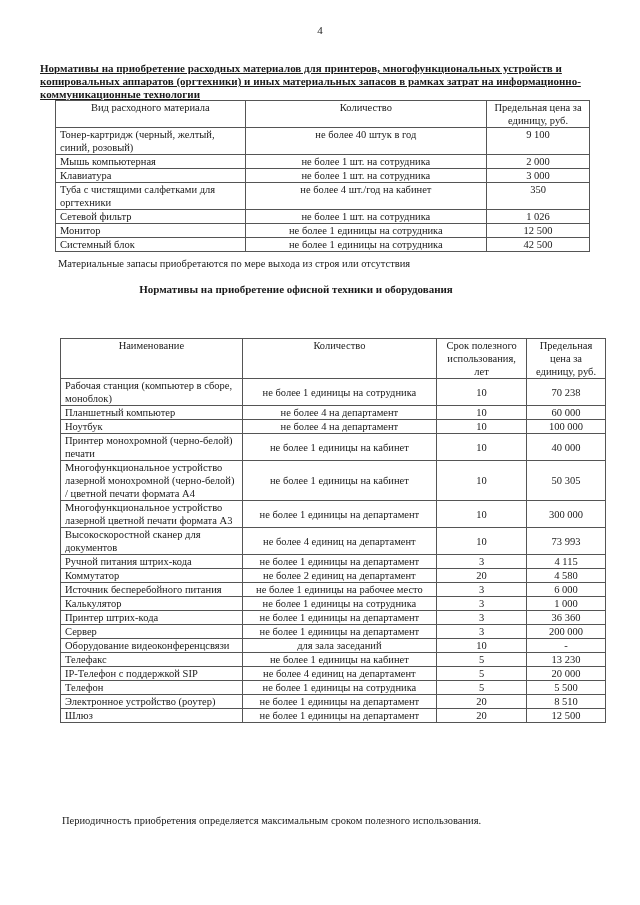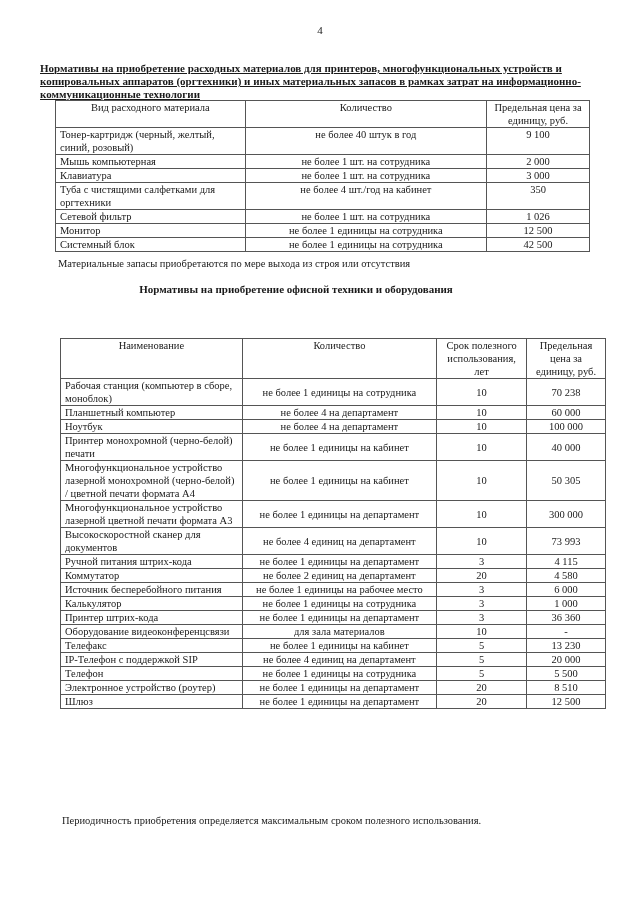--- a/index.html
+++ b/index.html
@@ -169,22 +169,28 @@
         <td class="life">3</td>
         <td class="price">1 000</td>
       </tr>
       <tr>
         <td class="name">Принтер штрих-кода</td>
         <td class="qty">не более 1 единицы на департамент</td>
         <td class="life">3</td>
         <td class="price">36 360</td>
       </tr>
       <tr>
+        <td class="name">Сервер</td>
+        <td class="qty">не более 1 единицы на департамент</td>
+        <td class="life">3</td>
+        <td class="price">200 000</td>
+      </tr>
+      <tr>
         <td class="name">Оборудование видеоконференцсвязи</td>
-        <td class="qty">для зала материалов</td>
+        <td class="qty">для зала заседаний</td>
         <td class="life">10</td>
         <td class="price">-</td>
       </tr>
       <tr>
         <td class="name">Телефакс</td>
         <td class="qty">не более 1 единицы на кабинет</td>
         <td class="life">5</td>
         <td class="price">13 230</td>
       </tr>
       <tr>

